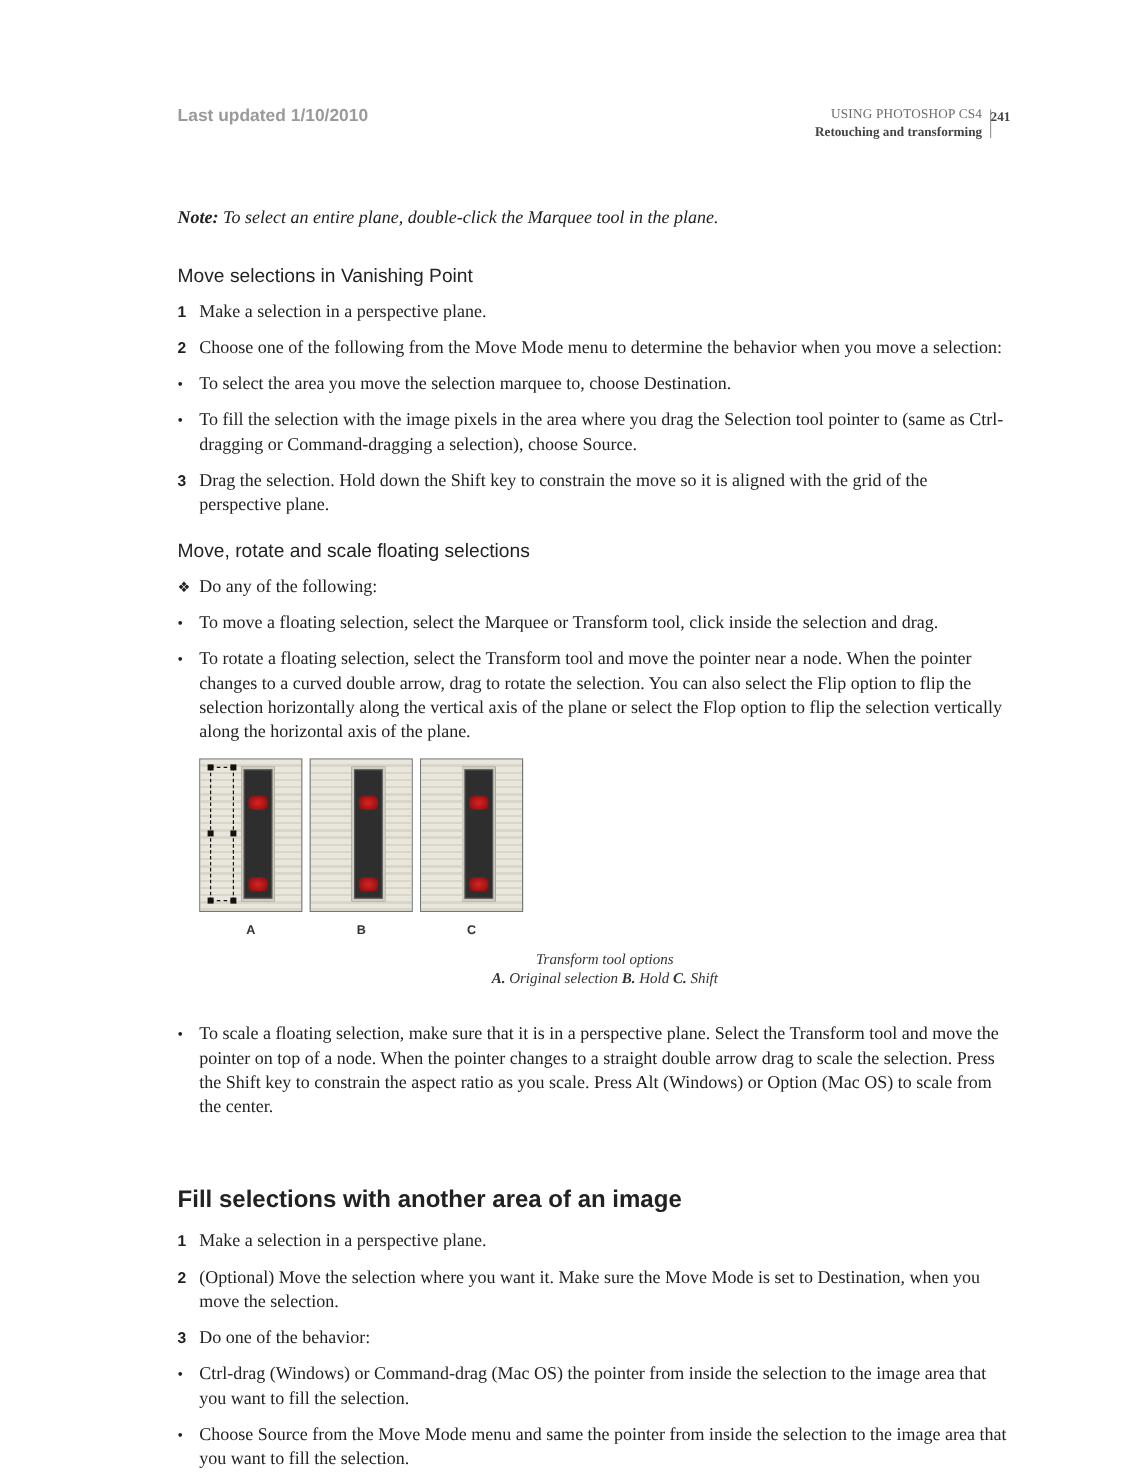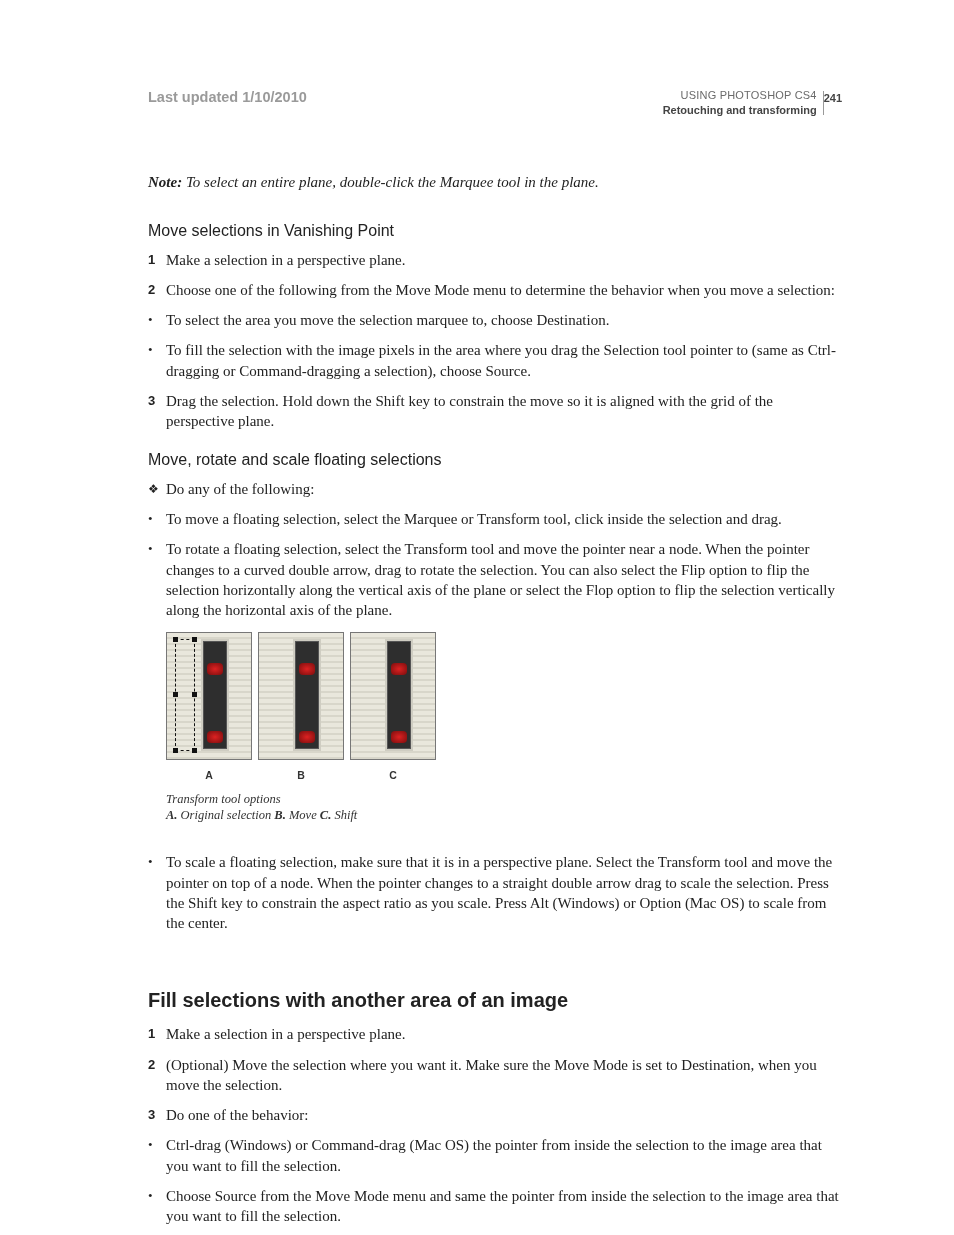--- a/index.html
+++ b/index.html
@@ -21,21 +21,21 @@
   }
   .last-updated {
     font-family: "Myriad Pro", "Helvetica Neue", Arial, sans-serif;
     font-weight: 700;
     color: #9a9a9a;
     font-size: 14.5px;
     text-align: right;
   }
   .header-right {
     text-align: right;
-    font-family: Liberation Sans, sans-serif;
+    font-family: Liberation Serif, serif;
     color: #6a6a6a;
     font-size: 11px;
     line-height: 1.35;
     display: flex;
     align-items: center;
   }
   .header-right-text { display: inline-block; text-align: right; }
   .hr-doc { letter-spacing: 0.2px; font-size: 11px; color: #6a6a6a; }
   .hr-section { font-weight: 700; font-size: 11px; color: #444; text-align: right; }
   .hr-divider {
@@ -164,20 +164,21 @@
     font-weight:700;
     font-size:10.5px;
     color:#333;
   }
   .caption {
     margin: 8px 0 5px 18px;
     font-style: italic;
     font-size: 12.5px;
     color:#333;
     line-height:1.35;
+    text-align:center;
   }
   .caption .k { font-weight:700; font-style: italic; }
   .after-fig { margin-top: 28px; }
 </style>
 </head>
 <body>
 
 <div class="header-row">
   <div class="last-updated">Last updated 1/10/2010</div>
   <div class="header-right">
@@ -266,21 +267,21 @@
   </div>
   <div class="fig-labels">
     <span>A</span>
     <span>B</span>
     <span>C</span>
   </div>
 </div>
 <div class="caption">
   <span>Transform tool options</span><br>
   <span class="k">A.</span><span> Original selection  </span>
-  <span class="k">B.</span><span> Move  </span>
+  <span class="k">B.</span><span> Hold  </span>
   <span class="k">C.</span><span> Shift</span>
 </div>
 
 <div class="step-list after-fig">
   <div class="item">
       <span class="marker bullet">•</span>
       <span class="content">To scale a floating selection, make sure that it is in a perspective plane. Select the Transform tool and move the pointer on top of a node. When the pointer changes to a straight double arrow drag to scale the selection. Press the Shift key to constrain the aspect ratio as you scale. Press Alt (Windows) or Option (Mac OS) to scale from the center.</span>
     </div>
 </div>
 

